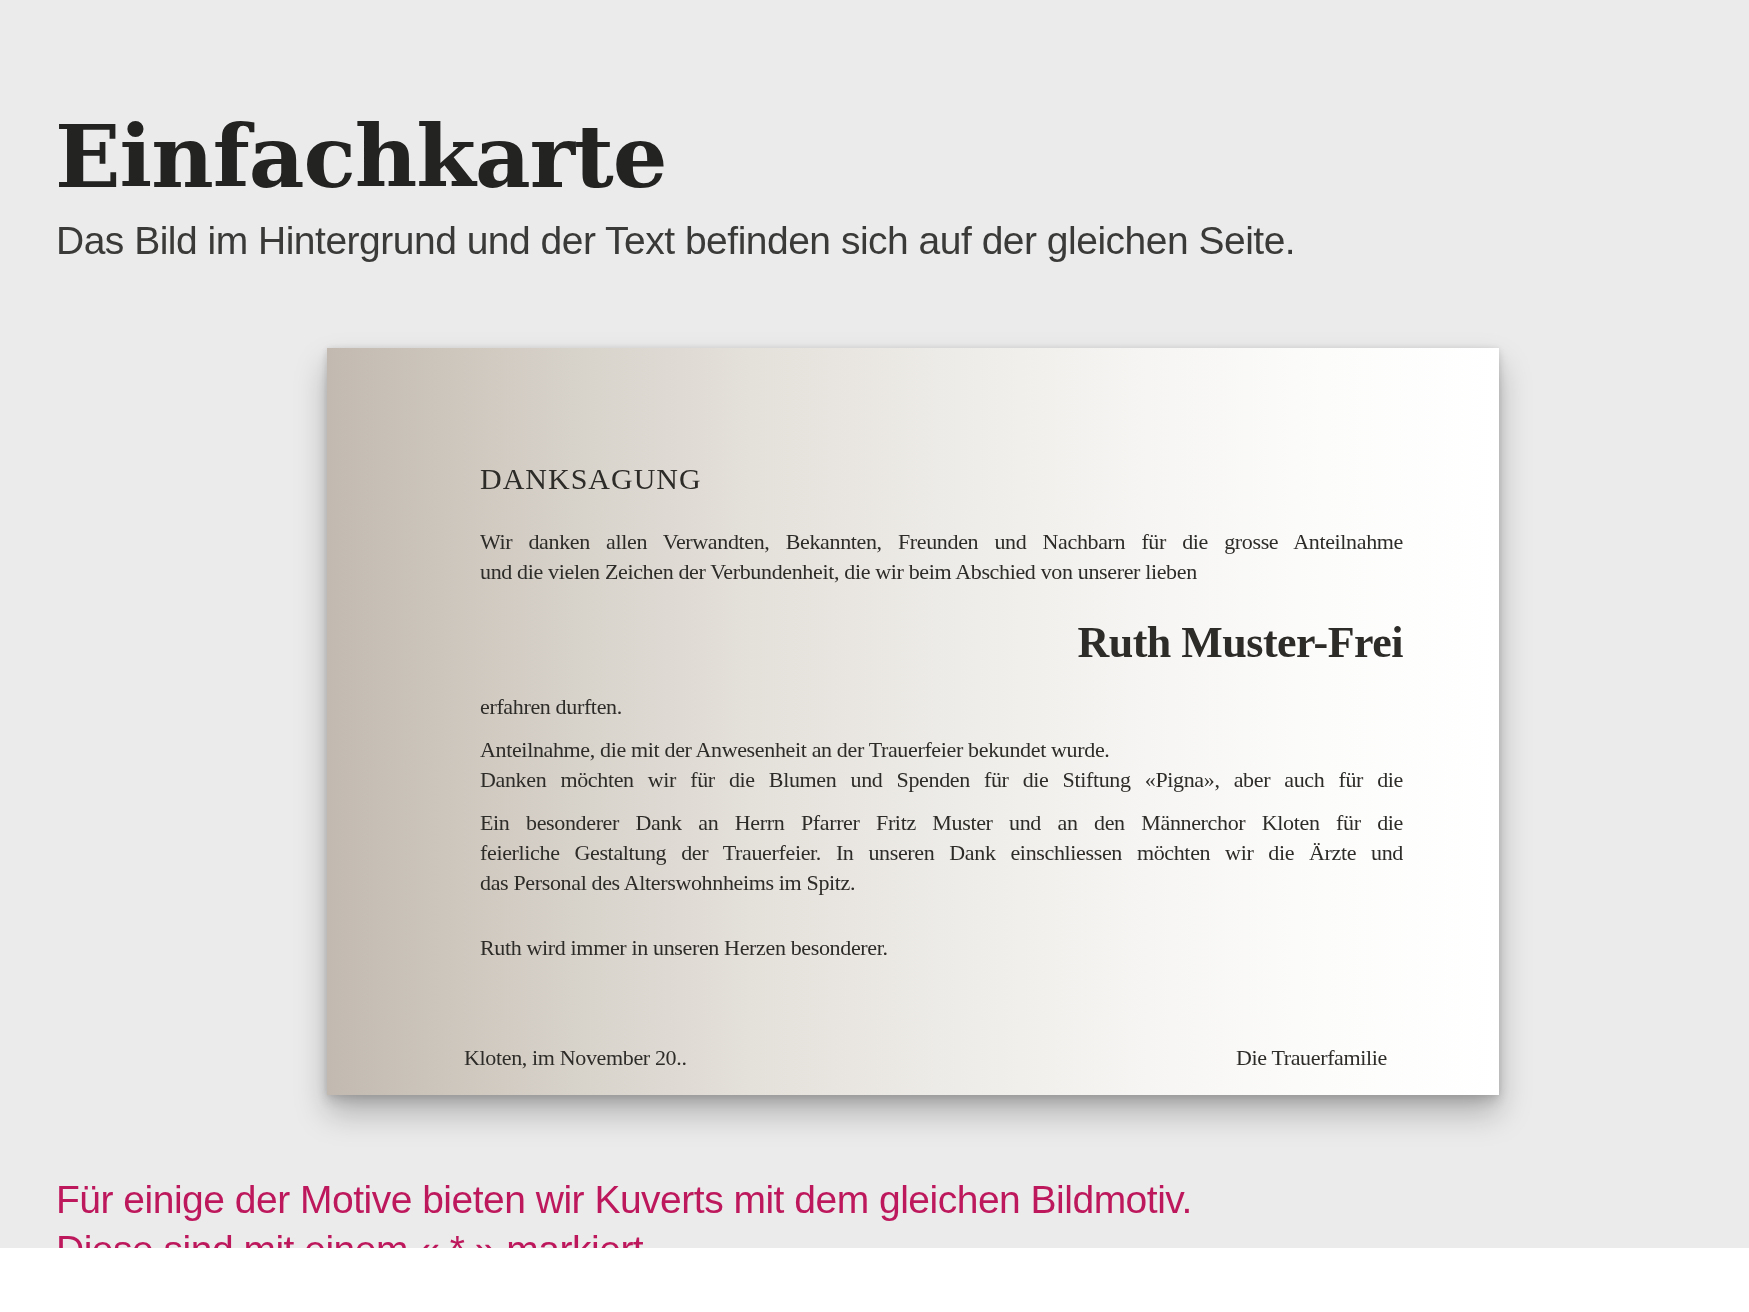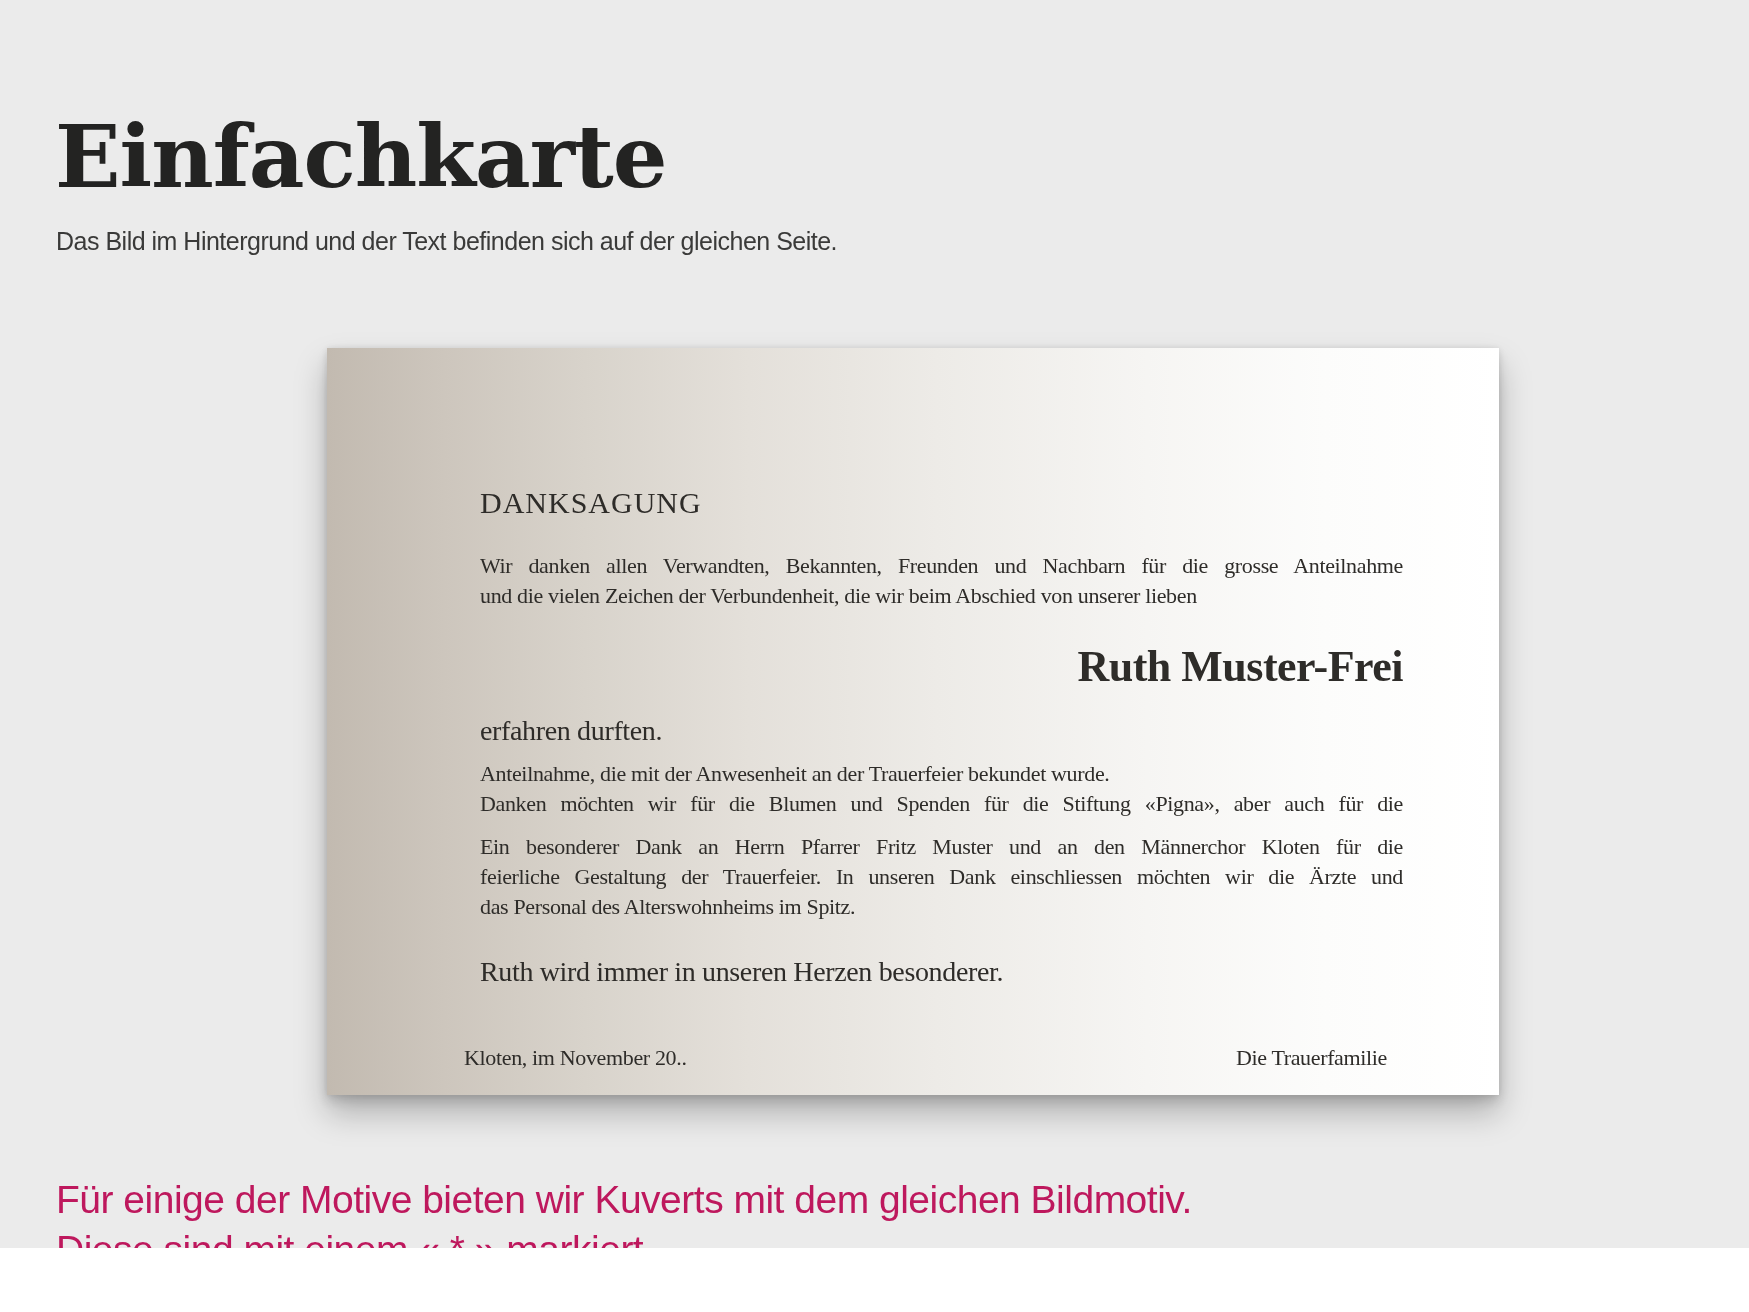--- a/index.html
+++ b/index.html
@@ -22,21 +22,21 @@
     font-size: 86px;
     line-height: 86px;
     color: #232322;
     letter-spacing: -1px;
     white-space: nowrap;
   }
   .page-subtitle {
     position: absolute;
     left: 56px;
     top: 218px;
-    font-size: 25px;
+    font-size: 39px;
     line-height: 46px;
     letter-spacing: -0.5px;
     color: #3a3a39;
     white-space: nowrap;
   }
   .page-footer {
     position: absolute;
     left: 56px;
     top: 1175px;
     font-size: 39px;
@@ -67,21 +67,20 @@
       0 18px 30px rgba(0,0,0,0.25),
       0 0 6px rgba(0,0,0,0.08);
     font-family: "Liberation Serif", serif;
     color: #2e2c29;
   }
   .card-content {
     position: absolute;
     left: 153px;
     top: 116px;
     width: 923px;
-    margin-top: 24px;
   }
   .card-heading {
     font-size: 30px;
     line-height: 30px;
     font-weight: 400;
     letter-spacing: 1px;
     margin: 0 0 33px 0;
     white-space: nowrap;
   }
   .para {
@@ -105,21 +104,21 @@
   }
   .deceased-name {
     font-size: 44px;
     line-height: 52px;
     font-weight: 700;
     text-align: right;
     letter-spacing: -0.5px;
     margin: 0 0 23px 0;
   }
   .single-line {
-    font-size: 28px;
+    font-size: 22px;
     line-height: 30px;
     letter-spacing: -0.35px;
     margin: 0 0 13px 0;
     white-space: nowrap;
   }
   .single-line.closing { margin-bottom: 0; }
   .card-footer {
     position: absolute;
     left: 137px;
     top: 695px;

